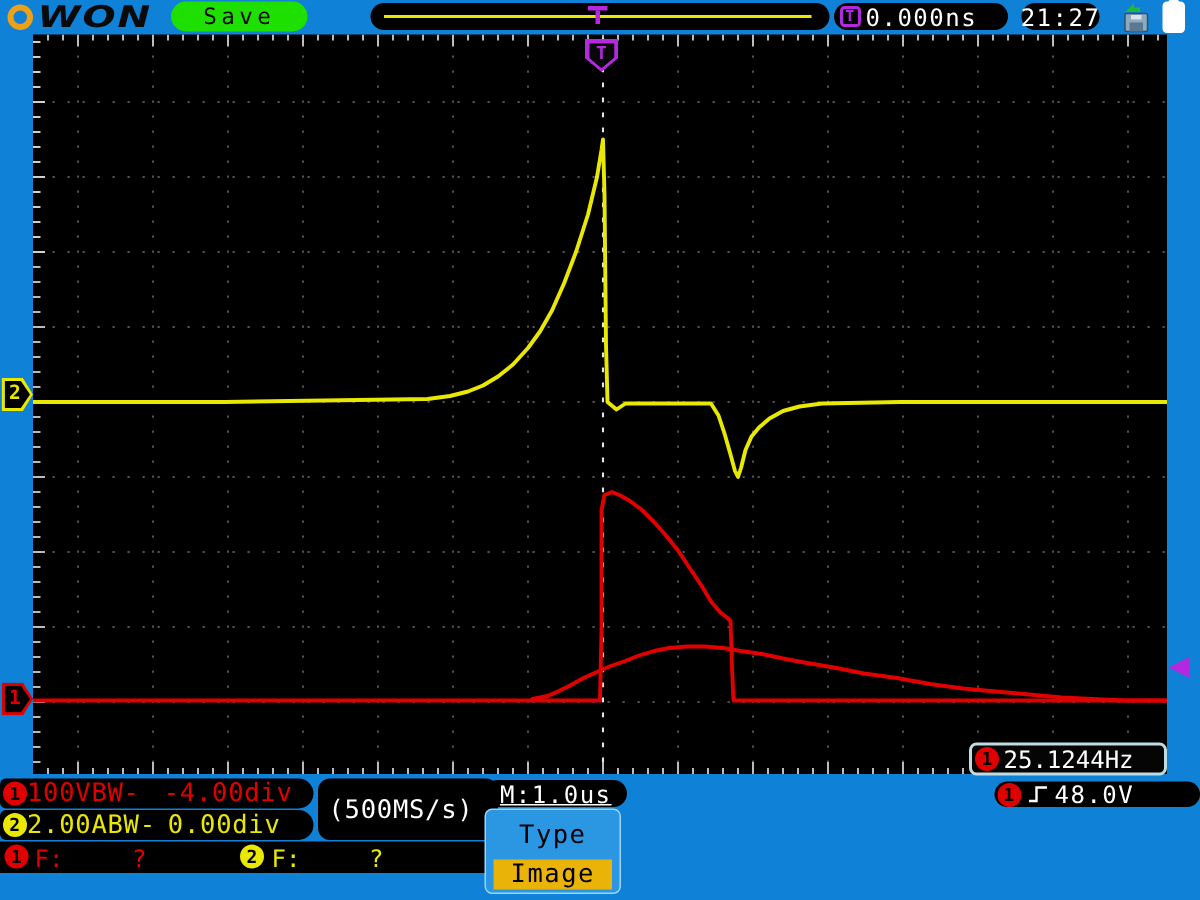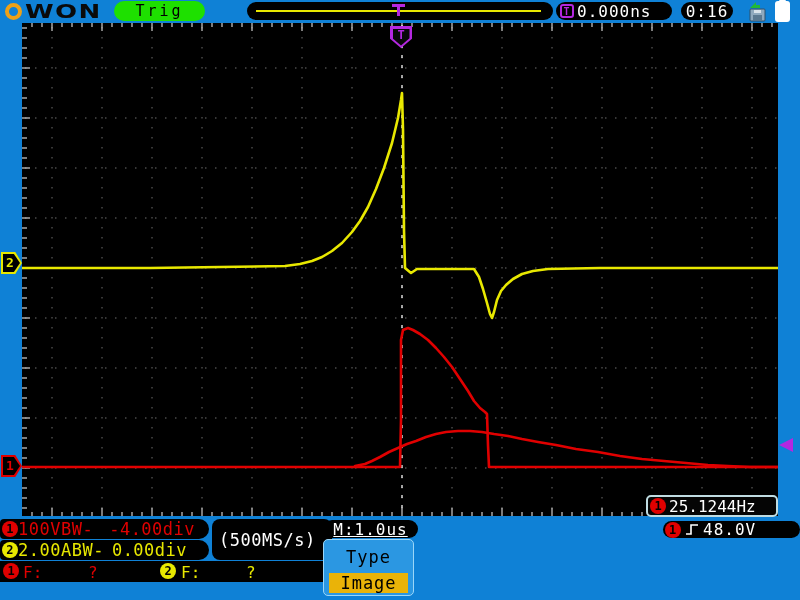--- a/index.html
+++ b/index.html
@@ -4,21 +4,21 @@
 <style>
   * { margin:0; padding:0; box-sizing:border-box; }
   html,body { width:800px; height:600px; overflow:hidden; background:#000; }
   #screen {
     position:relative; width:800px; height:600px;
     background:#0f81d6;
     font-family:"DejaVu Sans Mono","Liberation Mono",monospace;
   }
   
   #topbar { position:absolute; left:0; top:0; width:800px; height:23px; }
-  #logo { position:absolute; left:5px; top:1px; height:20px; display:flex; align-items:center; }
+  #logo { position:absolute; left:5px; top:1px; height:20px; display:flex; align-items:center;font-style:italic; }
   #logo .ring { width:17px; height:17px; border:4.5px solid #eda118; border-radius:50%; display:inline-block; }
   #logo .word { font-family:"DejaVu Sans","Liberation Sans",sans-serif; font-weight:800; font-size:20px;
                 color:#0a0a0a; letter-spacing:1px; display:inline-block; transform:scaleX(1.3); transform-origin:left center; margin-left:3px; }
   .pill { position:absolute; background:#000; border-radius:10px; color:#fff;
           display:flex; align-items:center; font-size:16px; letter-spacing:1px; }
   #trig-pill { left:114px; top:1px; width:91px; height:20px; border-radius:10px; background:#1ee000;
                color:#000; display:flex; align-items:center; justify-content:center;
                font-size:15px; letter-spacing:3px; position:absolute; }
   #mem-pill { left:247px; top:2px; width:306px; height:18px; }
   #mem-line { position:absolute; left:9px; top:8px; width:285px; height:2px; background:#e8e800; }
@@ -84,33 +84,33 @@
 </head>
 <body>
 
 <div id="screen">
 
   <div id="topbar">
     <div id="logo">
       <span class="ring"></span>
       <span class="word">WON</span>
     </div>
-    <div id="trig-pill">Trig</div>
+    <div id="trig-pill">Save</div>
     <div id="mem-pill" class="pill">
       <div id="mem-line"></div>
       <div id="mem-t">
         <i class="bar"></i>
           <i class="stem"></i>
       </div>
     </div>
     <div id="time-pill" class="pill">
       <span class="t-icon">T</span>
       <span>0.000ns</span>
     </div>
-    <div id="clock-pill" class="pill">0:16</div>
+    <div id="clock-pill" class="pill">21:27</div>
     <svg id="disk-icon" width="24" height="20" viewBox="0 0 24 20">
       <rect x="5" y="7" width="15" height="12" rx="1" fill="#8fa9be" stroke="#30506a" stroke-width="1"></rect>
       <rect x="8" y="13" width="9" height="6" fill="#5a7890"></rect>
       <rect x="9" y="8" width="7" height="3" fill="#d8e2ea"></rect>
       <path d="M4 7 L10 1 L10 4 L14 4 L14 7 Z" fill="#1fb838" transform="translate(1,-1)"></path>
     </svg>
     <div id="battery-icon"></div>
   </div>
 
   <div id="display">

